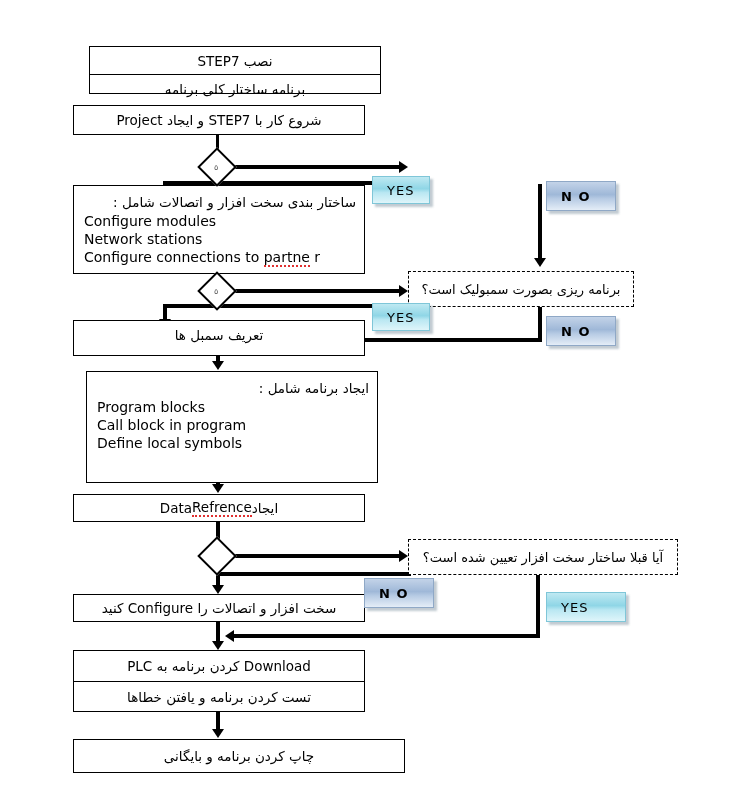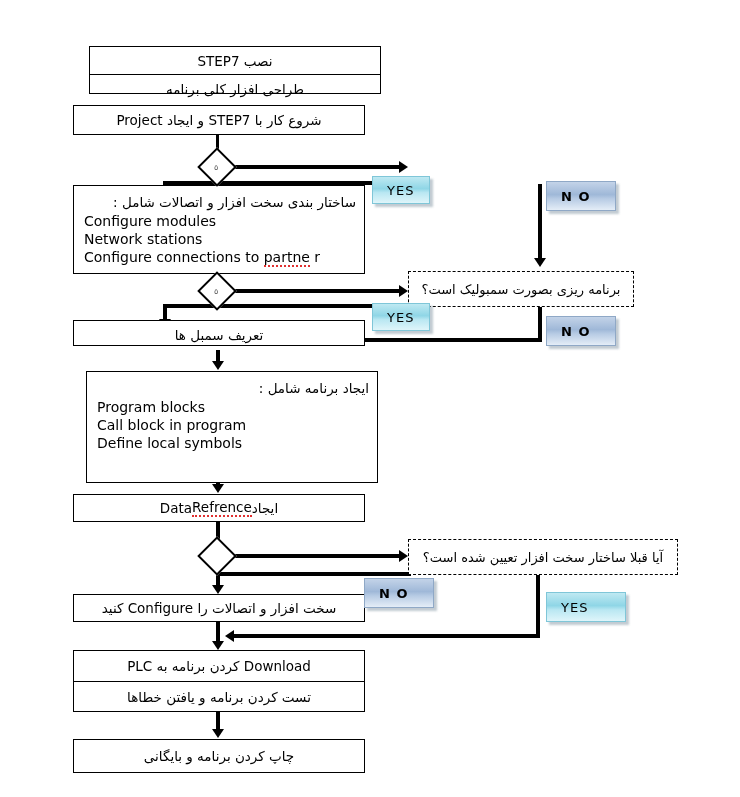--- a/index.html
+++ b/index.html
@@ -153,21 +153,21 @@
 </head>
 <body>
 
 <div id="canvas">
 
   <div class="box" style="left:73px; top:46px; width:292px; height:48px;margin-left:16px;">
     <div class="box-row" style="height:27px;">
       <span>نصب STEP7</span>
     </div>
     <div class="box-row" style="height:28px;">
-      <span>طراحی افزار کلی برنامه</span>
+      <span>برنامه ساختار کلی برنامه</span>
     </div>
   </div>
 
   <div class="box" style="left:73px; top:105px; width:292px; height:30px;">
     <div class="box-row" style="height:28px;">
       <span>شروع کار با STEP7 و ایجاد Project</span>
     </div>
   </div>
 
   <div class="ln" style="left:216px; top:135px; width:3px; height:18px;"></div>
@@ -224,21 +224,21 @@
   </div>
 
   <div class="ln" style="left:538px; top:304px; width:4px; height:38px;"></div>
   <div class="ln" style="left:232px; top:338px; width:310px; height:4px;"></div>
   <div class="arrow-left" style="left:225px; top:334px;"></div>
 
   <div class="btn btn-no" style="left:546px; top:316px; width:70px; height:30px;">
     <span>N O</span>
   </div>
 
-  <div class="box" style="left:73px; top:320px; width:292px; height:26px;">
+  <div class="box" style="left:73px; top:320px; width:292px; height:36px;">
     <div class="box-row" style="height:28px;">
       <span>تعریف سمبل ها</span>
     </div>
   </div>
 
   <div class="ln" style="left:216px; top:350px; width:4px; height:16px;"></div>
   <div class="arrow-down" style="left:212px; top:361px;"></div>
 
   <div class="box" style="left:86px; top:371px; width:292px; height:112px; padding-top:2px;">
     <div class="list-title">ایجاد برنامه شامل :</div>
@@ -299,19 +299,19 @@
       <span>Download کردن برنامه به PLC</span>
     </div>
     <div class="box-row" style="height:31px;">
       <span>تست کردن برنامه و یافتن خطاها</span>
     </div>
   </div>
 
   <div class="ln" style="left:216px; top:712px; width:4px; height:22px;"></div>
   <div class="arrow-down" style="left:212px; top:729px;"></div>
 
-  <div class="box" style="left:73px; top:739px; width:292px; height:34px;">
+  <div class="box" style="left:73px; top:739px; width:332px; height:34px;">
     <div class="box-row" style="height:32px;">
       <span>چاپ کردن برنامه و بایگانی</span>
     </div>
   </div>
 
 </div>
 
 </body></html>

